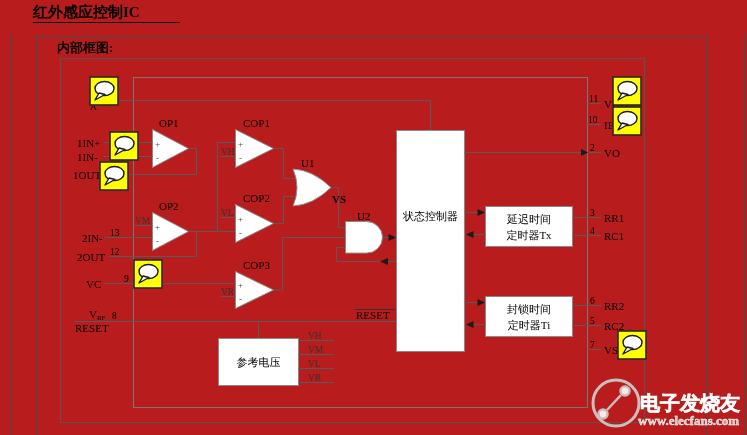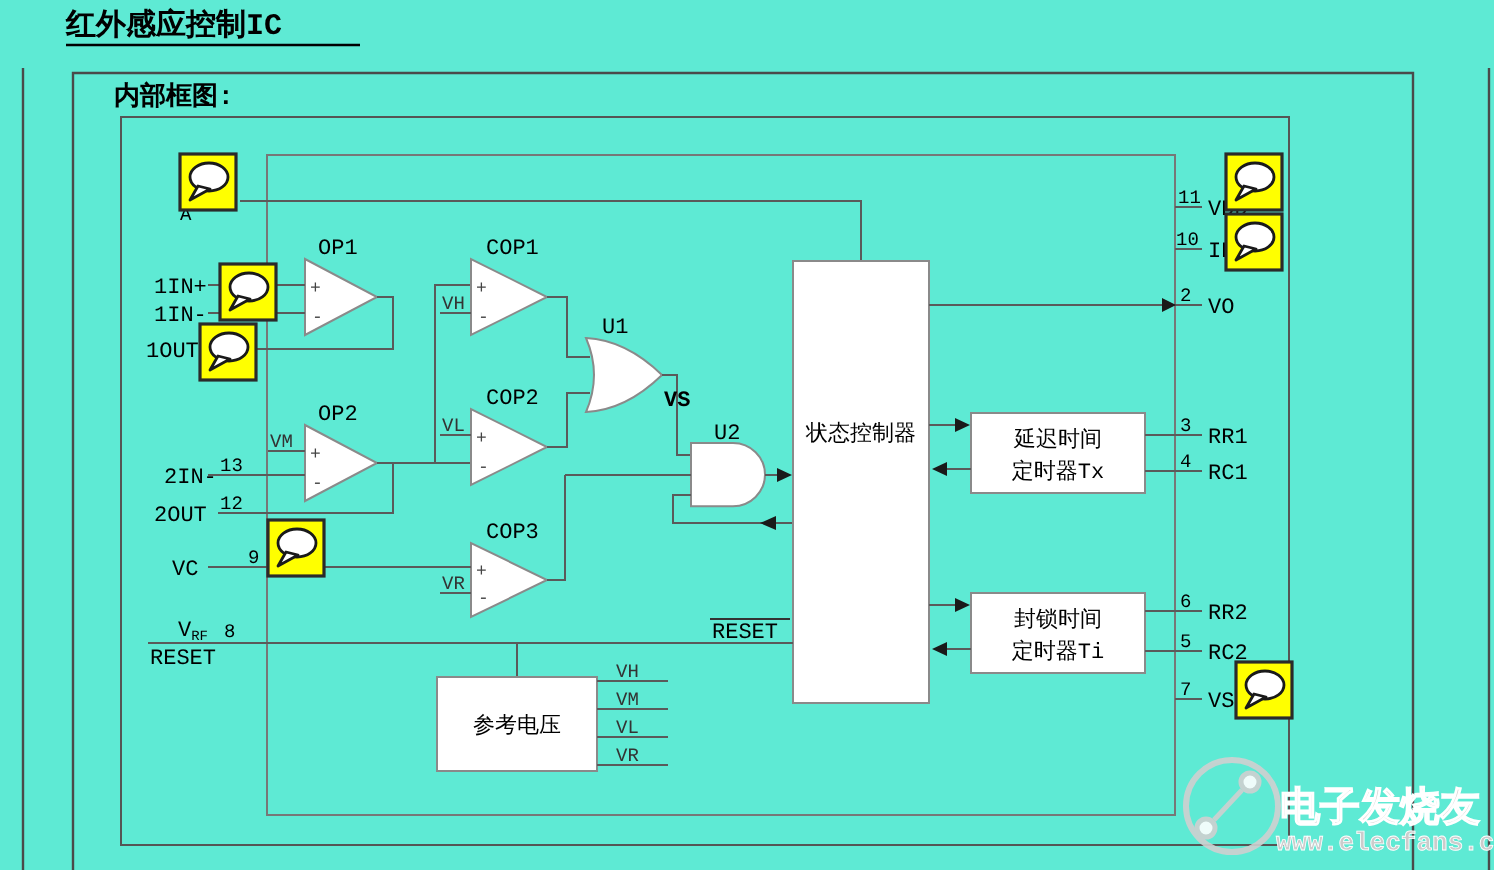--- a/index.html
+++ b/index.html
@@ -1,17 +1,17 @@
 <!DOCTYPE html>
 <html><head>
 <meta charset="utf-8">
 <style>
   html,body{margin:0;padding:0;background:#ffffff;}
-  .stage{position:relative;width:747px;height:435px;background:#5eead4;overflow:hidden;
-         font-family:Liberation Mono, monospace;}
+  .stage{position:relative;width:747px;height:435px;background:#b91c1c;overflow:hidden;
+         font-family:Liberation Serif, serif;}
   svg{position:absolute;left:0;top:0;}
   text{fill:#000;}
   .wire{stroke:#5a5a5a;stroke-width:1;fill:none;}
   .shape{stroke:#8a8a8a;stroke-width:1;fill:#ffffff;}
   .frame{stroke:#4a4a4a;stroke-width:1.2;fill:none;}
   .arrow{fill:#1a1a1a;stroke:none;}
   .pinnum{font-size:9.5px;}
   .pinlabel{font-size:11px;}
   .amplabel{font-size:11px;}
   .sign{font-size:9px;fill:#444;}

